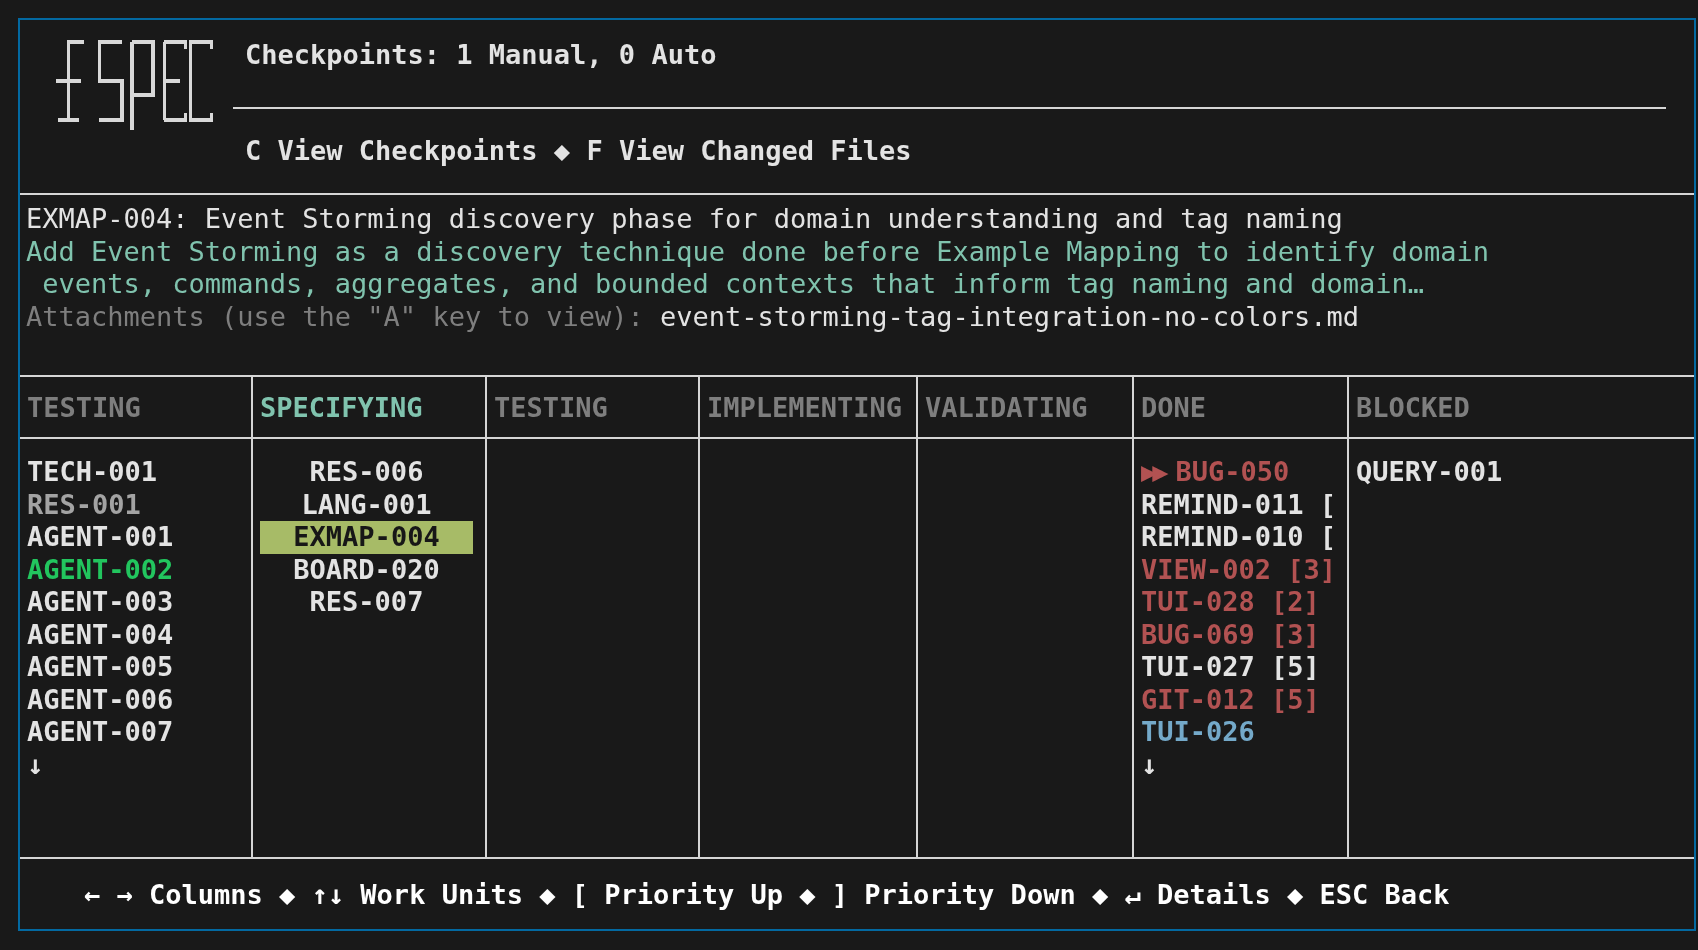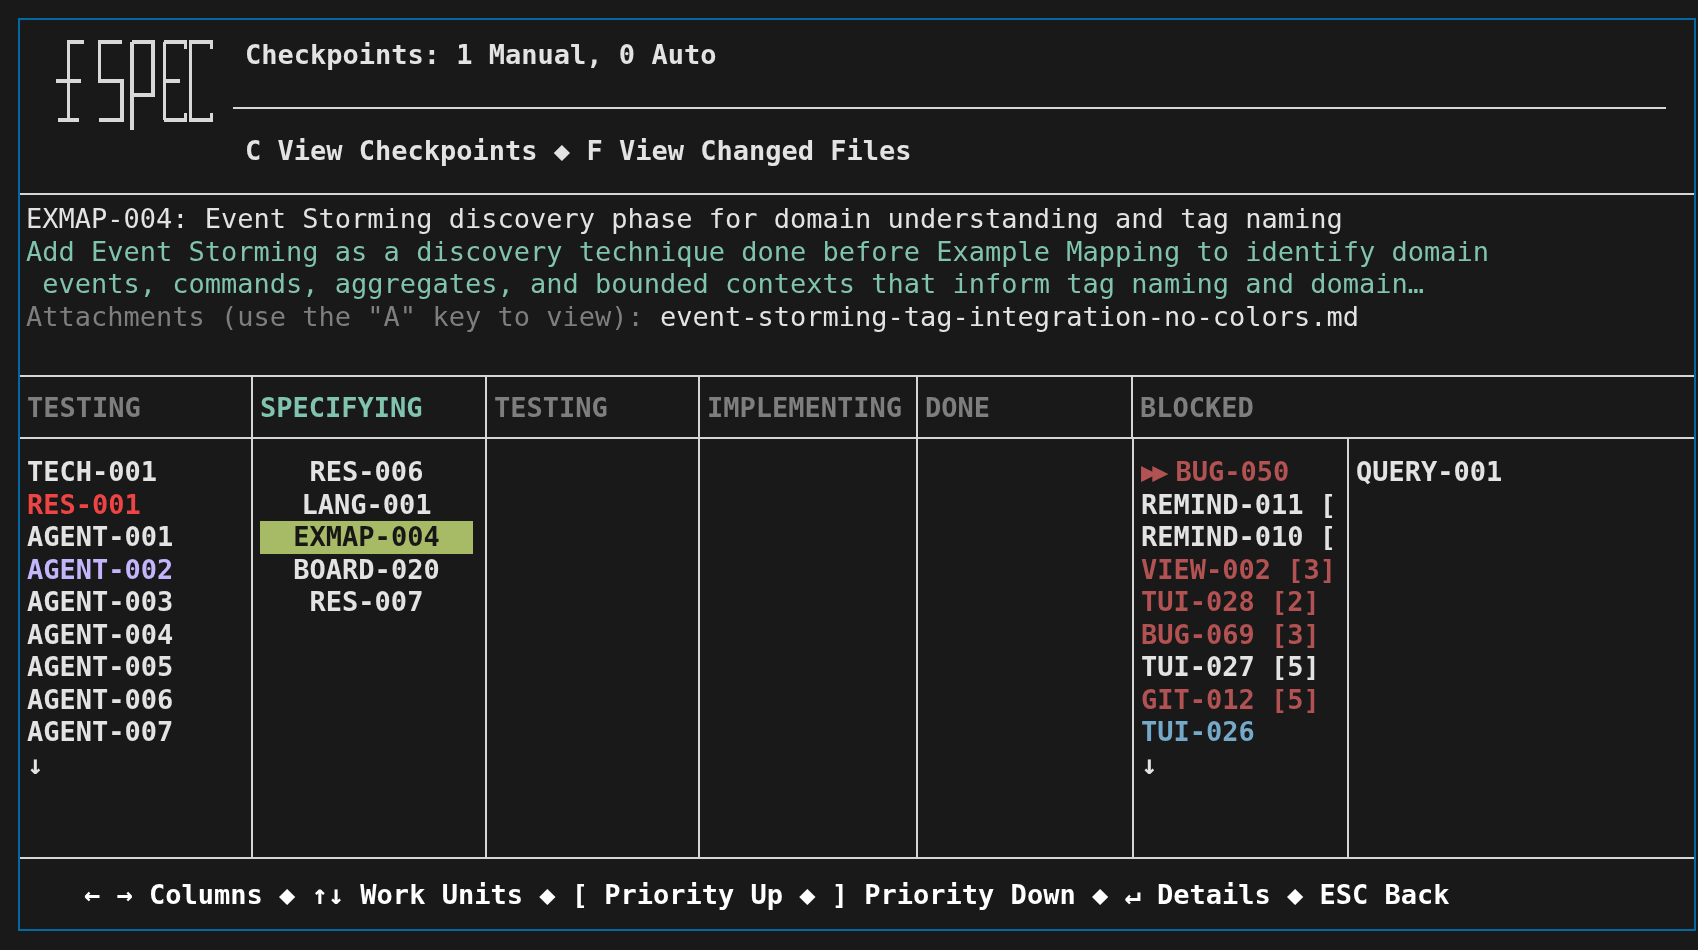--- a/index.html
+++ b/index.html
@@ -72,29 +72,30 @@
       <div class="desc-line c-teal">Add Event Storming as a discovery technique done before Example Mapping to identify domain</div>
       <div class="desc-line c-teal"> events, commands, aggregates, and bounded contexts that inform tag naming and domain…</div>
       <div class="desc-line"><span class="c-gray">Attachments (use the "A" key to view): </span><span class="c-white">event-storming-tag-integration-no-colors.md</span></div>
     </div>
 
     <div class="board-header">
         <div class="col-head" style="flex: 0 0 233px;">TESTING</div>
         <div class="col-head active" style="flex: 0 0 234px;">SPECIFYING</div>
         <div class="col-head" style="flex: 0 0 213px;">TESTING</div>
         <div class="col-head" style="flex: 0 0 218px;">IMPLEMENTING</div>
+        <div class="col-head" style="flex: 0 0 216px;">VALIDATING</div>
         <div class="col-head" style="flex: 0 0 215px;">DONE</div>
         <div class="col-head" style="flex: 1 1 auto;">BLOCKED</div>
       </div>
     <div class="board-body">
         <div class="col-body" style="flex: 0 0 233px;">
           <div class="wu" style="color: rgb(227, 227, 227);"><span>TECH-001</span></div>
-          <div class="wu" style="color: #ef4444;"><span>RES-001</span></div>
+          <div class="wu" style="color: #a3a3a3;"><span>RES-001</span></div>
           <div class="wu" style="color: rgb(227, 227, 227);"><span>AGENT-001</span></div>
-          <div class="wu" style="color: #c4b5fd;"><span>AGENT-002</span></div>
+          <div class="wu" style="color: #22c55e;"><span>AGENT-002</span></div>
           <div class="wu" style="color: rgb(227, 227, 227);"><span>AGENT-003</span></div>
           <div class="wu" style="color: rgb(227, 227, 227);"><span>AGENT-004</span></div>
           <div class="wu" style="color: rgb(227, 227, 227);"><span>AGENT-005</span></div>
           <div class="wu" style="color: rgb(227, 227, 227);"><span>AGENT-006</span></div>
           <div class="wu" style="color: rgb(227, 227, 227);"><span>AGENT-007</span></div>
           <div class="wu" style="color: rgb(227, 227, 227);"><span>↓</span></div>
         </div>
         <div class="col-body" style="flex: 0 0 234px; text-align: center;">
           <div class="wu" style="color: rgb(227, 227, 227);"><span>RES-006</span></div>
           <div class="wu" style="color: rgb(227, 227, 227);"><span>LANG-001</span></div>

